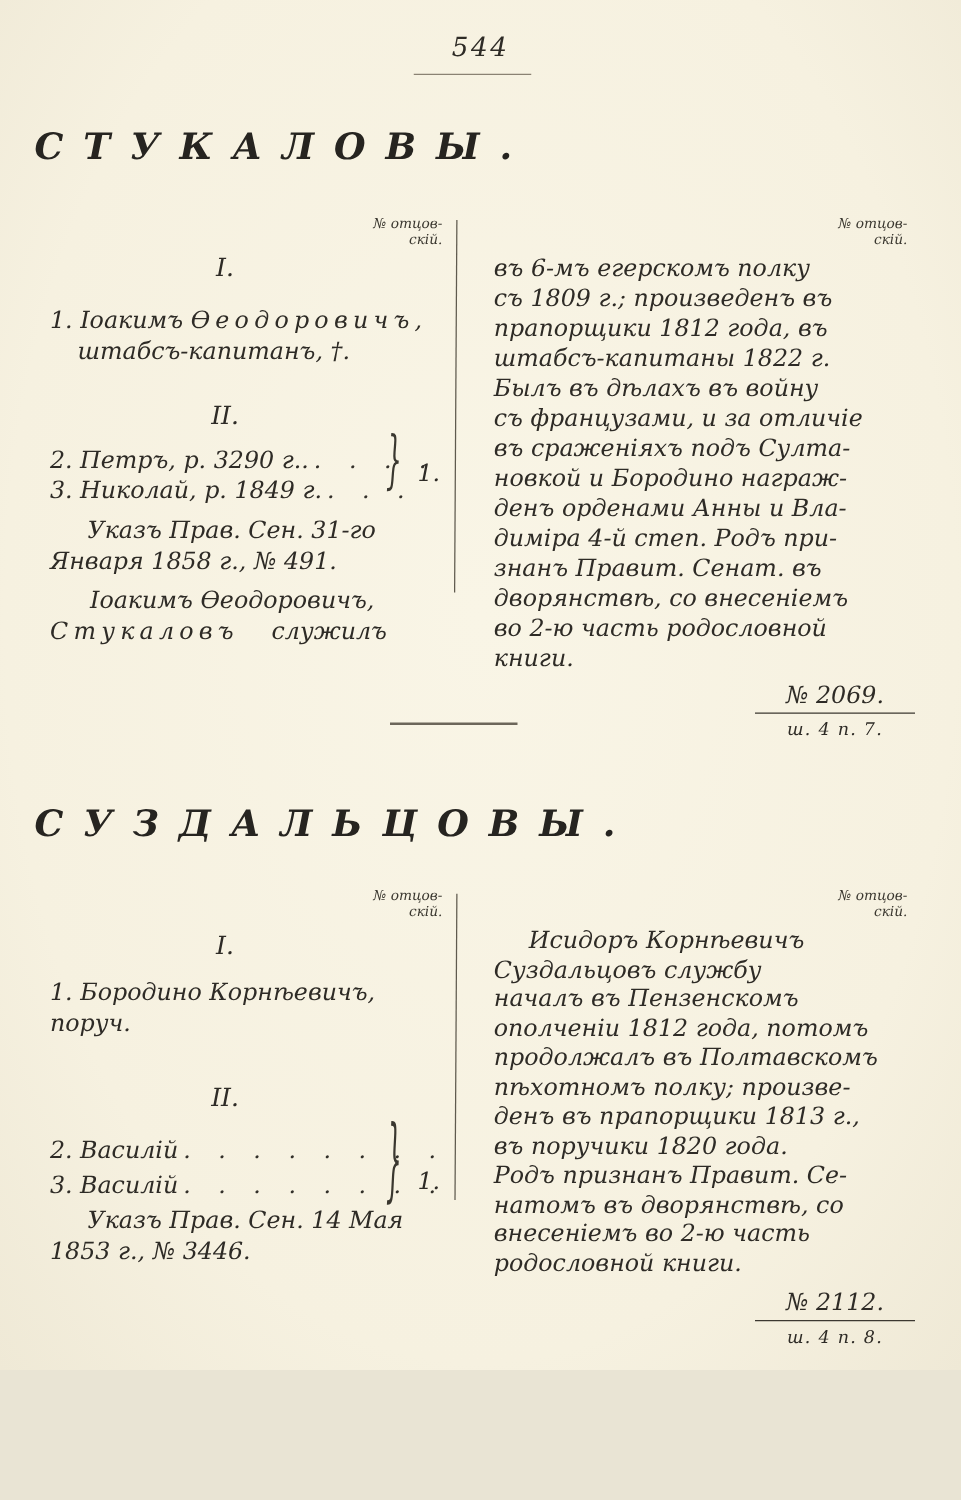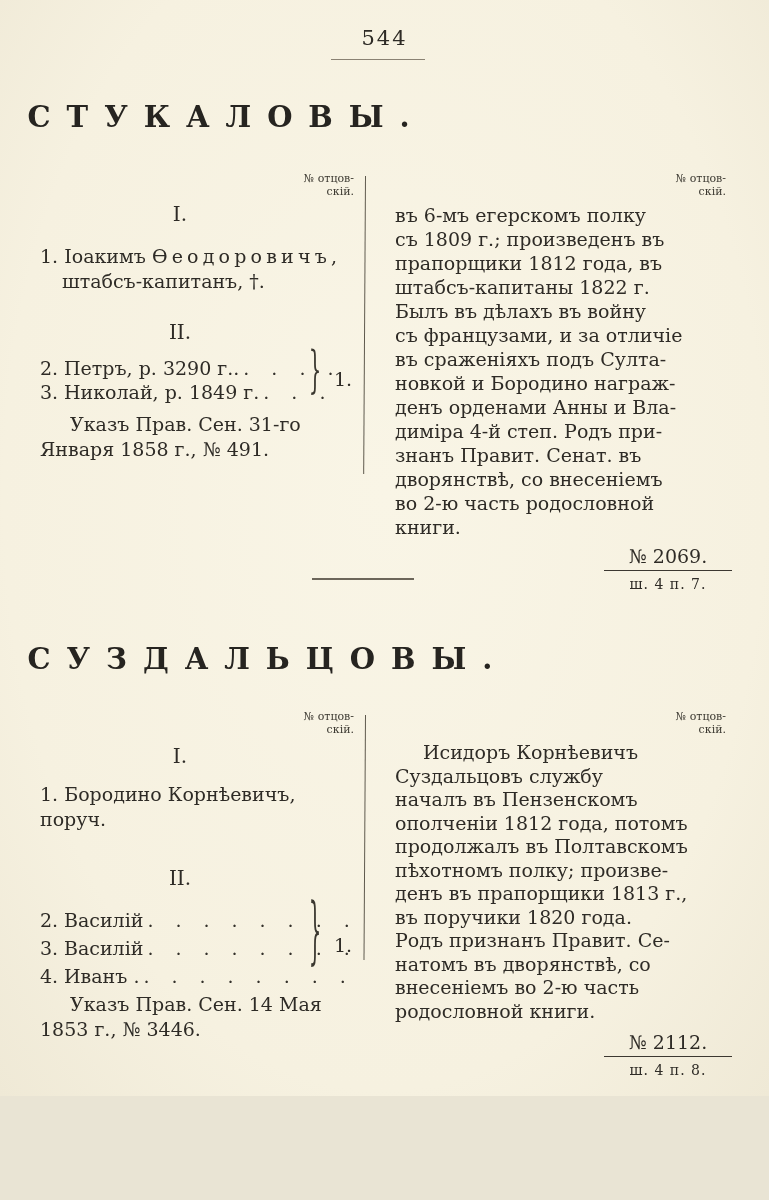--- a/index.html
+++ b/index.html
@@ -2,20 +2,21 @@
 <html><head>
 <meta charset="utf-8">
 <style>
   html,body{margin:0;padding:0;background:#e9e4d4;}
   .page{
     position:relative;width:769px;height:1096px;overflow:hidden;
     background:#f7f2e2;
     background-image:radial-gradient(ellipse at 50% 45%, #f9f5e6 0%, #f6f1e0 70%, #efe9d6 100%);
     color:#2e2b26;
     font-family:"DejaVu Serif","Liberation Serif",serif;
+    font-style:italic;
   }
   .pageno{position:absolute;top:26px;left:0;width:100%;text-align:center;
     font-size:21px;letter-spacing:2px;}
   .pageno-rule{position:absolute;top:59px;left:331px;width:94px;height:1px;background:#8a8273;}
   .fam{position:absolute;left:0;width:769px;}
   .fam-heading{position:absolute;left:16px;top:0;width:100%;text-align:left;
     font-size:29px;font-weight:bold;letter-spacing:0.55em;padding-left:0.4em;box-sizing:border-box;
     color:#262420;}
   .colL{position:absolute;left:40px;width:318px;font-size:19px;}
   .colR{position:absolute;left:395px;width:345px;font-size:19px;}
@@ -81,20 +82,27 @@
         <div class="grow">
           <span class="num">3.</span><span>Николай, р. 1849 г.</span><span class="dots">. . .</span>
         </div>
         <span class="brace" style="left:268px;top:1px;transform:scale(0.9,2.3);">}</span>
         <span class="brace-ref" style="left:294px;top:12px;">1.</span>
       </div>
 
       <div class="decree" style="margin-top:8px;">Указъ Прав. Сен. 31-го
 Января 1858 г., № 491.</div>
 
+      <div style="margin-top:6px;">
+        <div class="note1">Іоакимъ Ѳеодоровичъ,</div>
+        <div class="note2">
+          <span class="sp">Стукаловъ</span>
+          <span class="note-gap">служилъ</span>
+        </div>
+      </div>
     </div>
 
     <div class="colR" style="top:72px;">
       <div class="colhead">№ отцов-
 скій.</div>
       <div class="body-text" style="margin-top:5px;">въ 6-мъ егерскомъ полку
 съ 1809 г.; произведенъ въ
 прапорщики 1812 года, въ
 штабсъ-капитаны 1822 г.
 Былъ въ дѣлахъ въ войну
@@ -138,23 +146,20 @@
 
       <div class="gen-label" style="margin-top:34px;">II.</div>
 
       <div class="group" style="margin-top:16px;">
         <div class="grow" style="line-height:28px;">
           <span class="num">2.</span><span>Василій</span><span class="dots">. . . . . . . .</span>
         </div>
         <div class="grow" style="line-height:28px;">
           <span class="num">3.</span><span>Василій</span><span class="dots">. . . . . . . .</span>
         </div>
-        <div class="grow" style="line-height:28px;">
-          <span class="num">4.</span><span>Иванъ .</span><span class="dots">. . . . . . . .</span>
-        </div>
         <span class="brace" style="left:268px;top:12px;transform:scale(0.9,3.3);">}</span>
         <span class="brace-ref" style="left:294px;top:28px;">1.</span>
       </div>
 
       <div class="decree" style="margin-top:2px;">Указъ Прав. Сен. 14 Мая
 1853 г., № 3446.</div>
     </div>
 
     <div class="colR" style="top:68px;">
       <div class="colhead">№ отцов-

